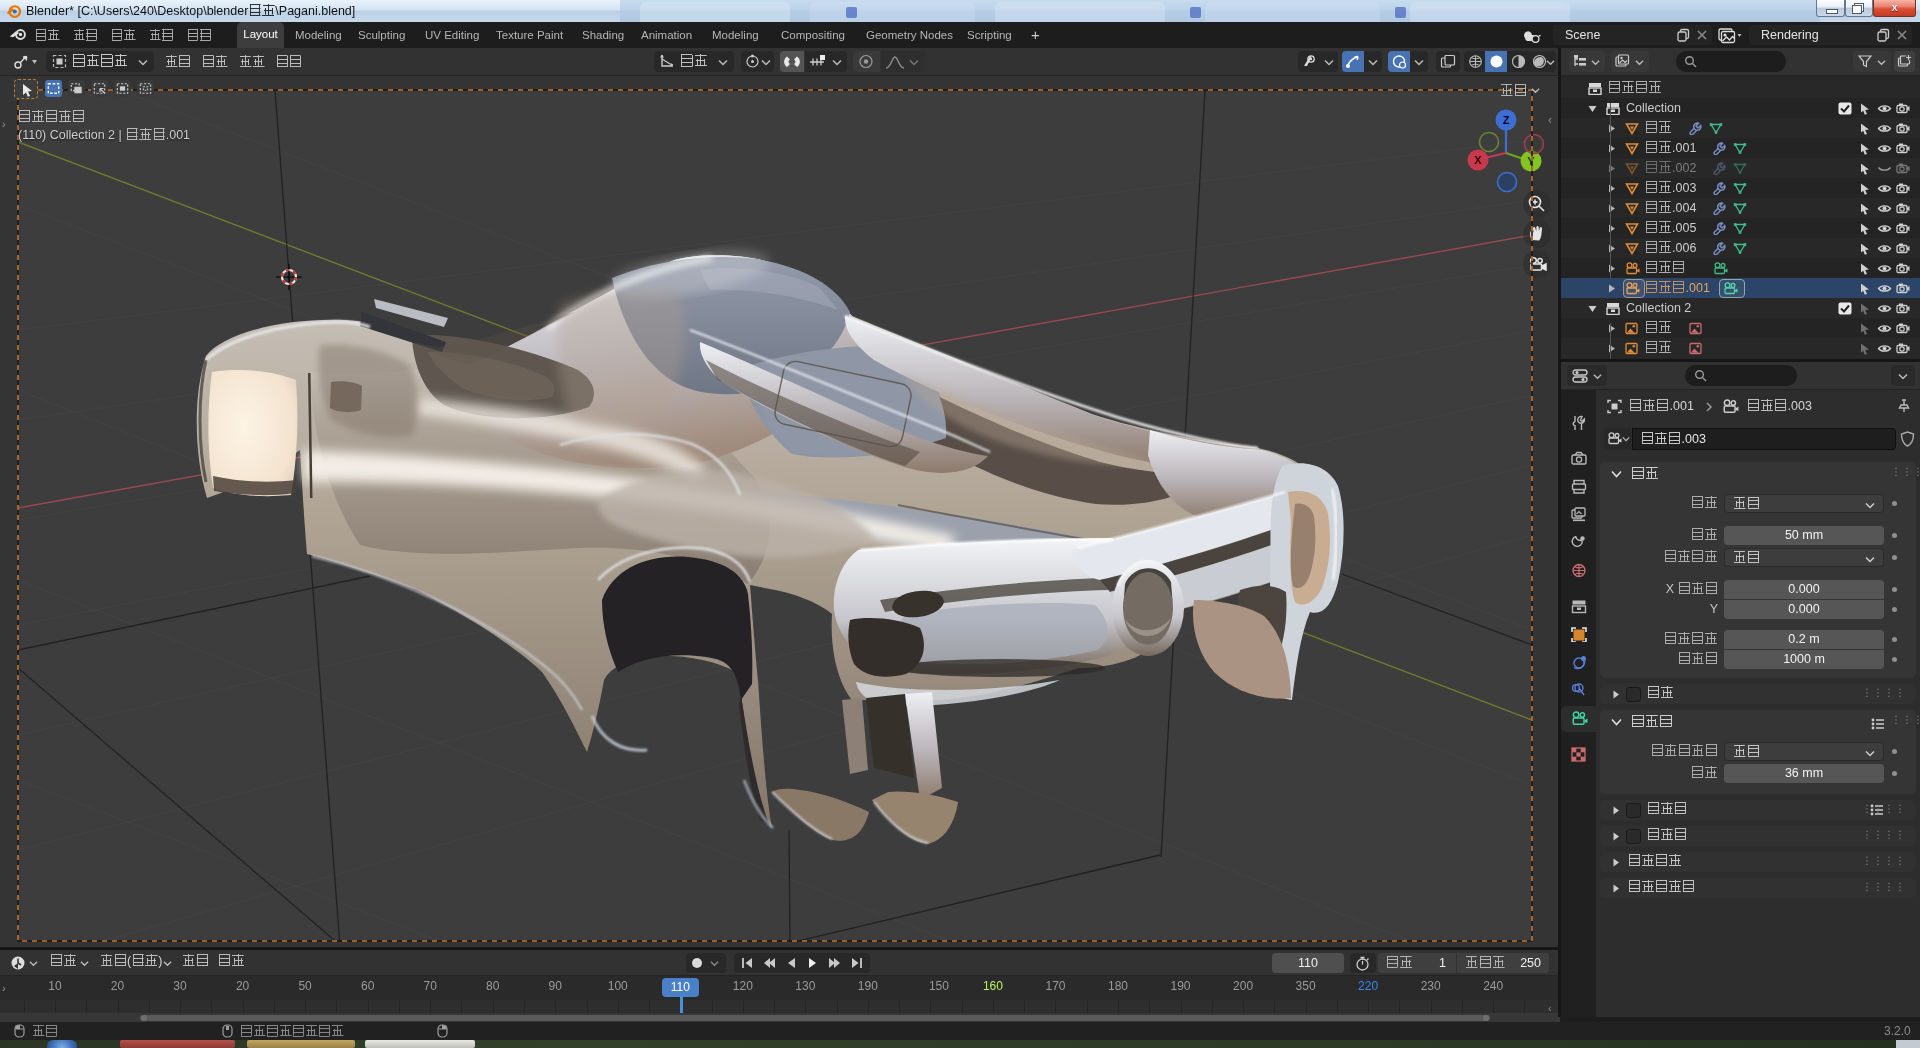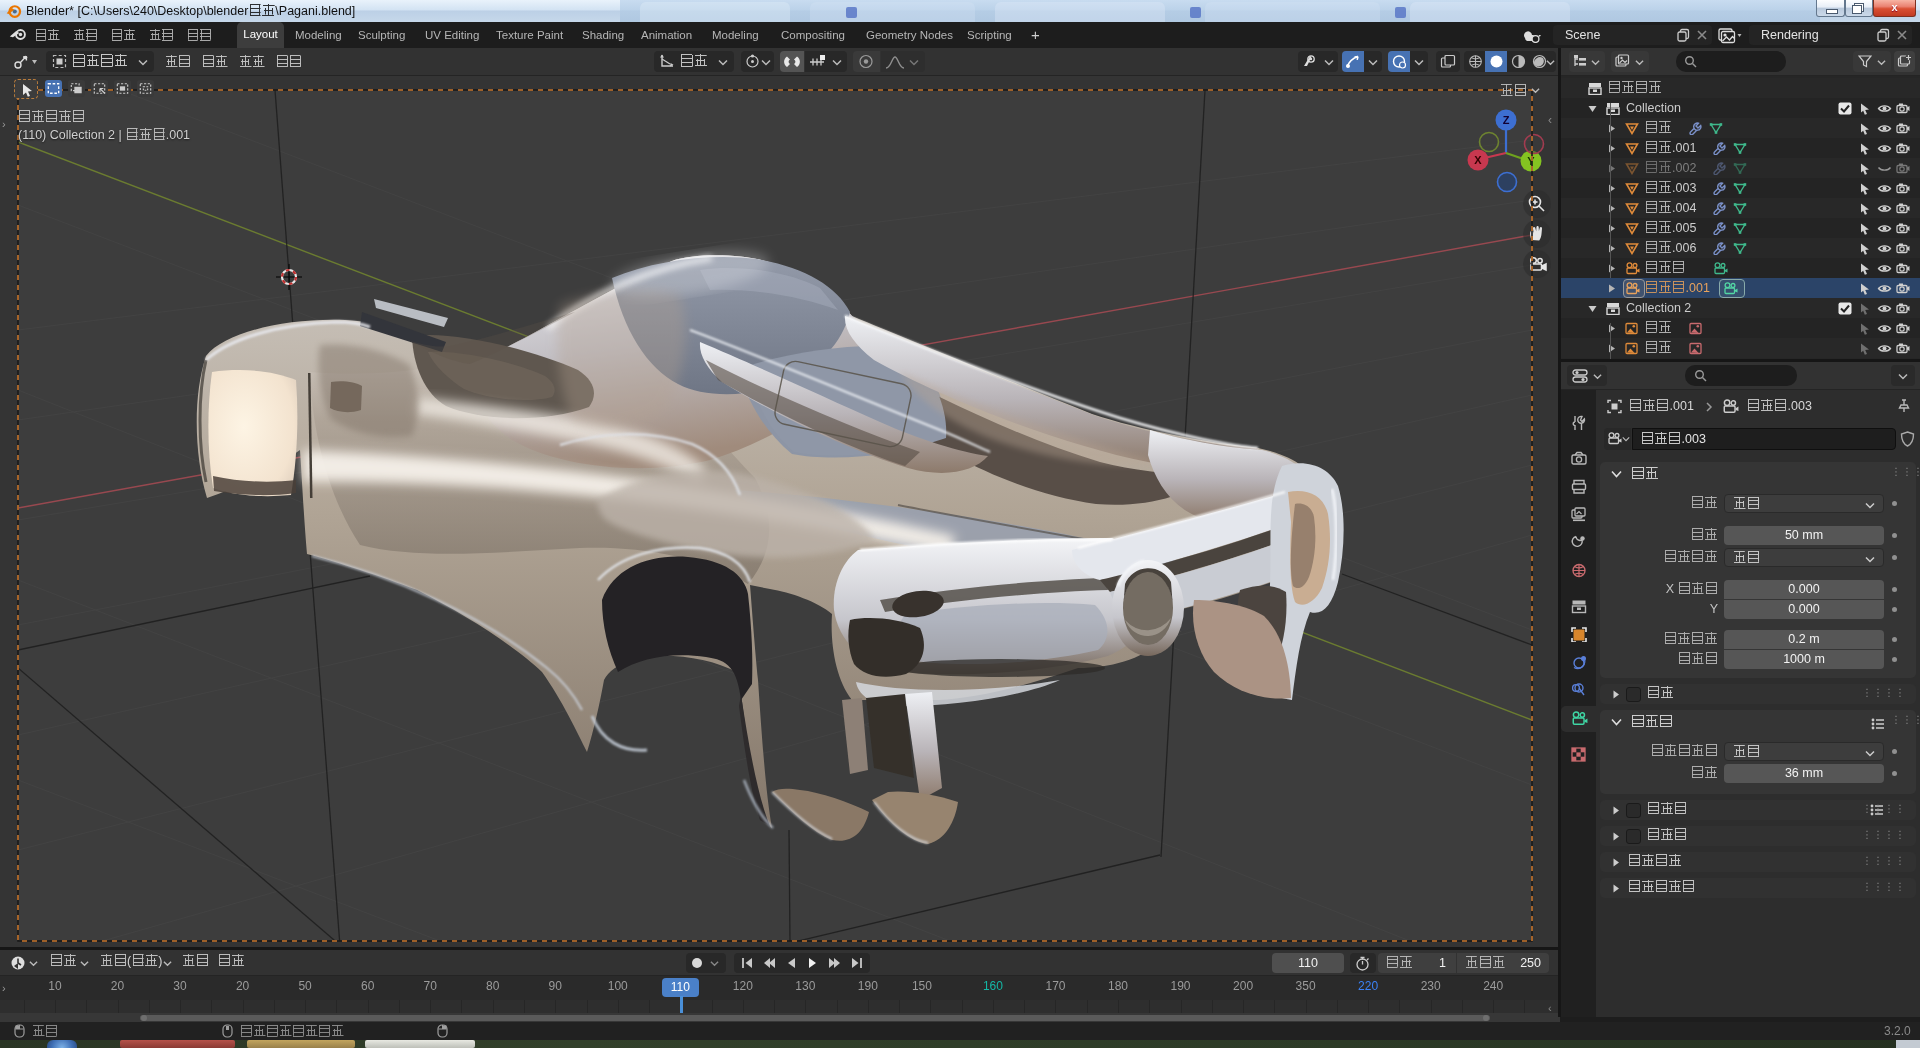--- a/index.html
+++ b/index.html
@@ -1553,22 +1553,22 @@
       <div class="abs" style="left:286.62px;top:3px;width:37px;text-align:center;color:#9b9b9b;font-size:12px">50</div>
       <div class="abs" style="left:349.15px;top:3px;width:37px;text-align:center;color:#9b9b9b;font-size:12px">60</div>
       <div class="abs" style="left:411.68px;top:3px;width:37px;text-align:center;color:#9b9b9b;font-size:12px">70</div>
       <div class="abs" style="left:474.21000000000004px;top:3px;width:37px;text-align:center;color:#9b9b9b;font-size:12px">80</div>
       <div class="abs" style="left:536.74px;top:3px;width:37px;text-align:center;color:#9b9b9b;font-size:12px">90</div>
       <div class="abs" style="left:599.27px;top:3px;width:37px;text-align:center;color:#9b9b9b;font-size:12px">100</div>
       <div class="abs" style="left:661.8px;top:2px;width:37px;height:19px;background:#4a80c8;border-radius:4px;text-align:center;line-height:19px;color:#fff;font-size:12px">110</div>
       <div class="abs" style="left:724.33px;top:3px;width:37px;text-align:center;color:#9b9b9b;font-size:12px">120</div>
       <div class="abs" style="left:786.86px;top:3px;width:37px;text-align:center;color:#9b9b9b;font-size:12px">130</div>
       <div class="abs" style="left:849.39px;top:3px;width:37px;text-align:center;color:#9b9b9b;font-size:12px">190</div>
-      <div class="abs" style="left:911.9200000000001px;top:3px;width:37px;text-align:left;color:#9b9b9b;font-size:12px">150</div>
-      <div class="abs" style="left:974.45px;top:3px;width:37px;text-align:center;color:#14b8a6;font-size:12px">160</div>
+      <div class="abs" style="left:911.9200000000001px;top:3px;width:37px;text-align:right;color:#9b9b9b;font-size:12px">150</div>
+      <div class="abs" style="left:974.45px;top:3px;width:37px;text-align:center;color:#bef264;font-size:12px">160</div>
       <div class="abs" style="left:1036.98px;top:3px;width:37px;text-align:center;color:#9b9b9b;font-size:12px">170</div>
       <div class="abs" style="left:1099.51px;top:3px;width:37px;text-align:center;color:#9b9b9b;font-size:12px">180</div>
       <div class="abs" style="left:1162.04px;top:3px;width:37px;text-align:center;color:#9b9b9b;font-size:12px">190</div>
       <div class="abs" style="left:1224.57px;top:3px;width:37px;text-align:center;color:#9b9b9b;font-size:12px">200</div>
       <div class="abs" style="left:1287.1px;top:3px;width:37px;text-align:center;color:#9b9b9b;font-size:12px">350</div>
       <div class="abs" style="left:1349.63px;top:3px;width:37px;text-align:center;color:#3b82f6;font-size:12px">220</div>
       <div class="abs" style="left:1412.16px;top:3px;width:37px;text-align:center;color:#9b9b9b;font-size:12px">230</div>
       <div class="abs" style="left:1474.69px;top:3px;width:37px;text-align:center;color:#9b9b9b;font-size:12px">240</div>
     </div>
 

